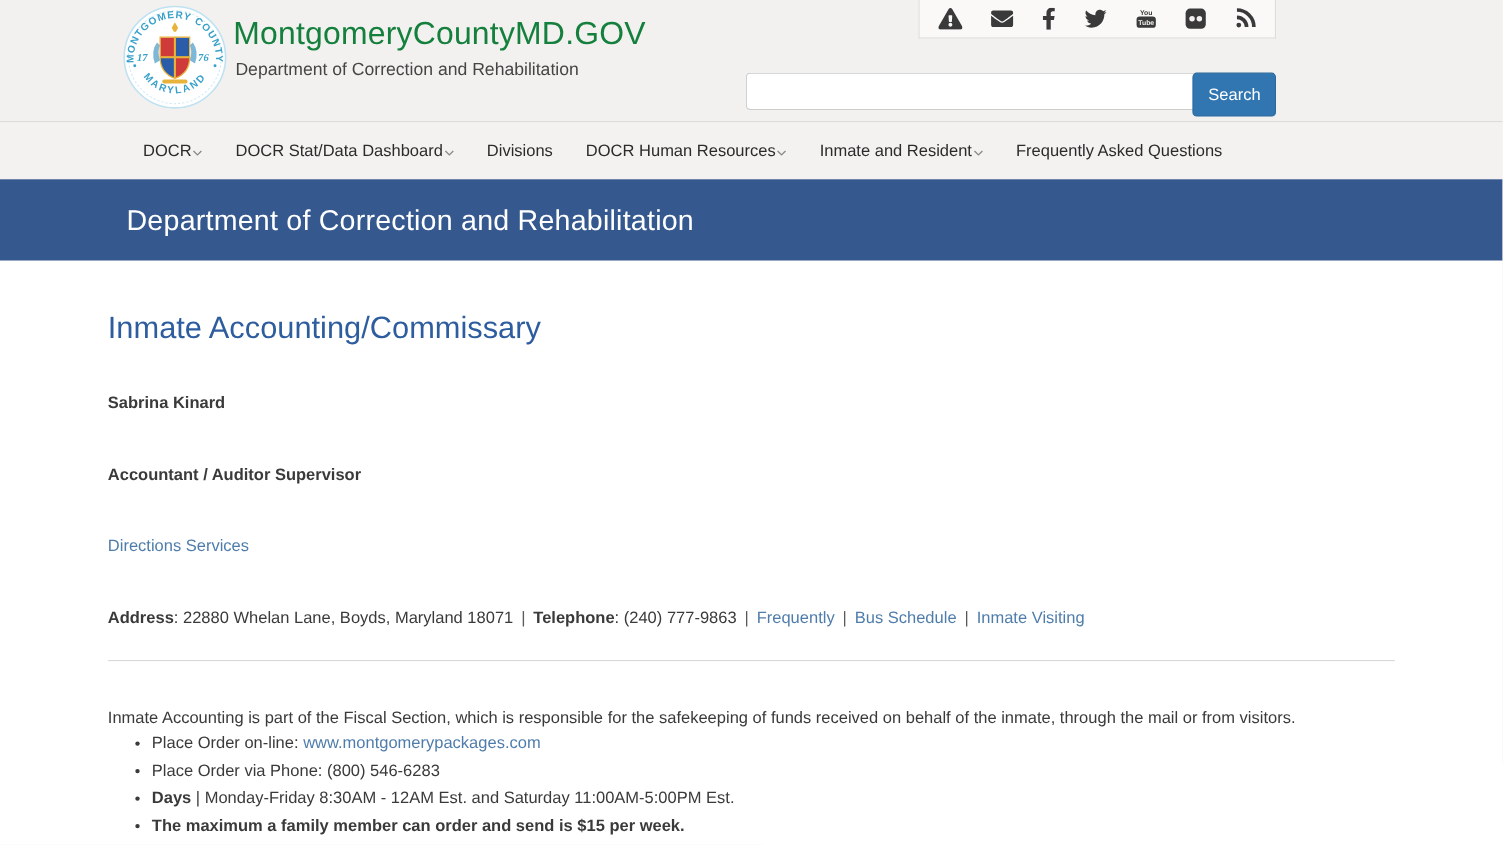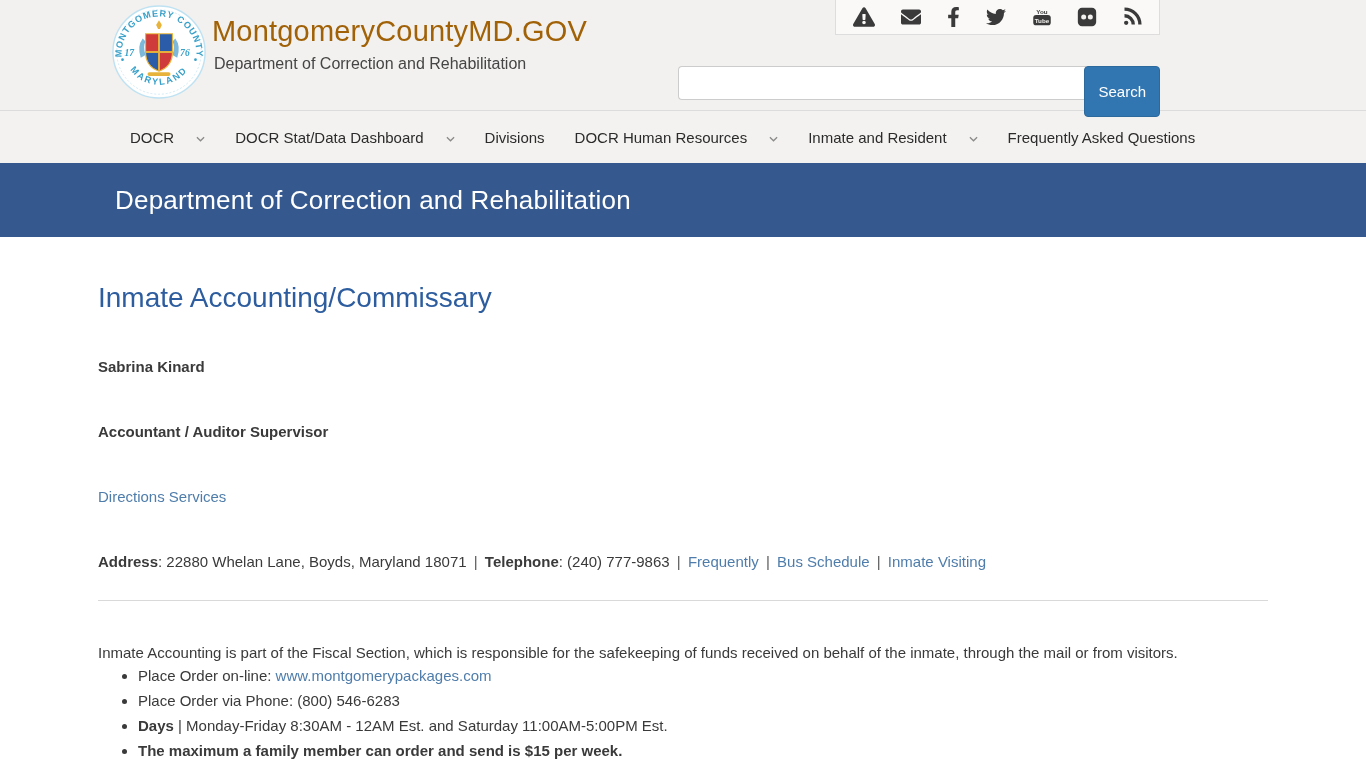--- a/index.html
+++ b/index.html
@@ -10,51 +10,51 @@
     color: #3a3a3a;
     font-size: 15px;
   }
   .container { width: 1170px; margin: 0 auto; position: relative; }
 
   
   .site-header { height: 110px; background: #f2f1ef; position: relative; }
   .site-header .container { height: 110px; }
   .logo-wrap { position: absolute; left: 13px; top: 4px; width: 96px; height: 96px; }
   .title-block { position: absolute; left: 114px; top: 15px; }
-  .site-title { font-size: 29px; font-weight: 400; color: #a16207; letter-spacing: .2px; }
+  .site-title { font-size: 29px; font-weight: 400; color: #15803d; letter-spacing: .2px; }
   .site-subtitle { font-size: 16px; color: #454545; margin-top: 7px; margin-left: 2px; }
 
   .social-box {
     position: absolute; top: 0; right: 108px;
     background: #faf9f8; border: 1px solid #ddd; border-top: none;
     display: flex; align-items: center; gap: 25px;
     padding: 7px 17px 8px; height: 35px;
   }
   .social-box a { color: #3a3a3a; display: inline-flex; text-decoration: none; }
   .social-box svg { height: 20px; width: auto; display: block; }
 
   .search-area { position: absolute; top: 66px; right: 108px; display: flex; }
   .search-input {
     width: 408px; height: 34px; border: 1px solid #ccc; border-right: none;
     border-radius: 4px 0 0 4px; padding: 0 10px; font-size: 15px;
     font-family: "Liberation Sans", sans-serif; background: #fff; color: #333; outline: none;
   }
   .search-btn {
-    height: 51px; padding: 0 13px; background: #3276b1; color: #fff;
+    height: 40px; padding: 0 13px; background: #3276b1; color: #fff;
     border: 1px solid #2c699d; border-radius: 4px; margin-left: -2px;
     font-size: 15px; font-family: "Liberation Sans", sans-serif; cursor: pointer;
   }
 
   
   .main-nav { background: #f3f2f0; border-top: 1px solid #dcdcdc; height: 53px; }
   .main-nav ul { list-style: none; display: flex; align-items: center; height: 53px; padding-left: 17px; }
   .main-nav li { display: flex; align-items: center; }
   .main-nav a {
     color: #2b2b2b; text-decoration: none; font-size: 15px;
-    padding: 0 15px; display: flex; align-items: center; gap: 22px; height: 53px;
+    padding: 0 15px; display: flex; align-items: center; gap: 1px; height: 53px;
   }
   .caret { width: 9px; height: 6px; display: inline-block; margin-top: 3px; }
   .caret svg { display: block; }
 
   
   .page-banner { background: #35598f; height: 74px; display: flex; align-items: center; }
   .page-banner .container { }
   .banner-title { color: #ffffff; font-size: 26px; font-weight: 400; padding-left: 17px; letter-spacing: .2px; }
 
   

